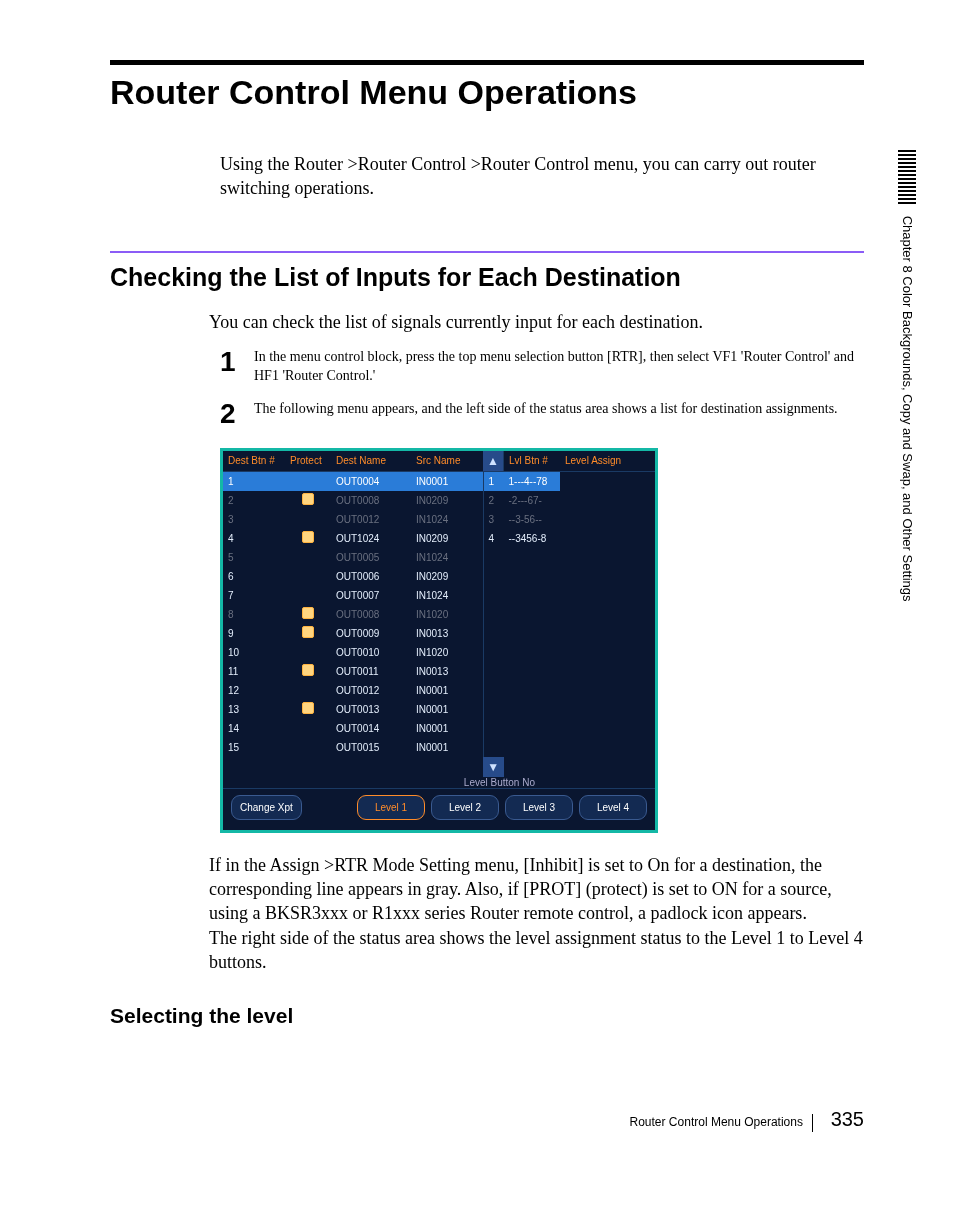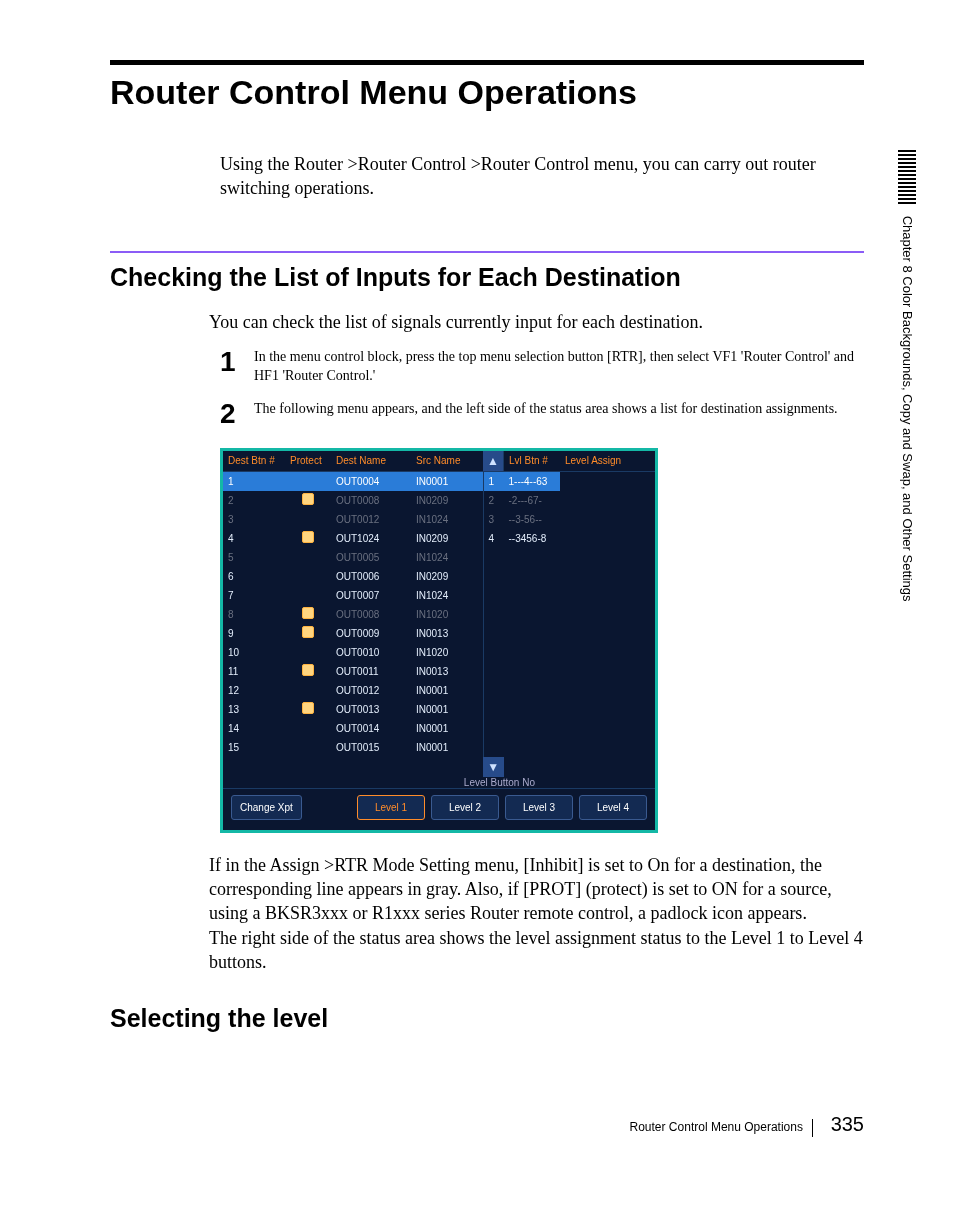--- a/index.html
+++ b/index.html
@@ -130,21 +130,21 @@
   .ss-bottom {
     display: flex;
     align-items: center;
     padding: 6px 8px 10px 8px;
     gap: 6px;
     border-top: 1px solid #1a3a64;
   }
   .ss-btn {
     background: #132a52;
     border: 1px solid #3a5a90;
-    border-radius: 3px;
+    border-radius: 9px;
     padding: 6px 8px;
     font-size: 10px;
     color: #fff;
     text-align: center;
     min-width: 50px;
     cursor: pointer;
   }
   .ss-btn.selected {
     border-color: #ff8c2a;
     color: #ff8c2a;
@@ -154,21 +154,21 @@
     font-size: 10px;
     margin-left: 4px;
     margin-bottom: 2px;
   }
   .right-mini-table {
     border-left: 1px solid #1a3a64;
   }
   h3 {
     font-family: Arial, Helvetica, sans-serif;
     font-weight: bold;
-    font-size: 25px;
+    font-size: 21px;
     margin: 30px 0 10px 0;
   }
   .footer {
     margin-top: 80px;
     text-align: right;
     font-family: Arial, Helvetica, sans-serif;
     font-size: 12px;
   }
   .page-num {
     font-size: 20px;
@@ -226,21 +226,21 @@
       </tr>
 
       </tbody>
         <tbody id="ss-body">
           <tr class="ss-row-selected">
             <td>1</td>
             <td></td>
             <td>OUT0004</td>
             <td>IN0001</td>
             <td class="right-mini-table" style="background: rgb(42, 124, 216);">1</td>
-            <td style="background: rgb(42, 124, 216);">1---4--63</td>
+            <td style="background: rgb(42, 124, 216);">1---4--78</td>
           </tr>
           <tr class="ss-row-grayed">
             <td>2</td>
             <td style="text-align: center;"><span class="lock-icon"></span></td>
             <td>OUT0008</td>
             <td>IN0209</td>
             <td class="right-mini-table">2</td>
             <td>-2---67-</td>
           </tr>
           <tr class="ss-row-grayed">

